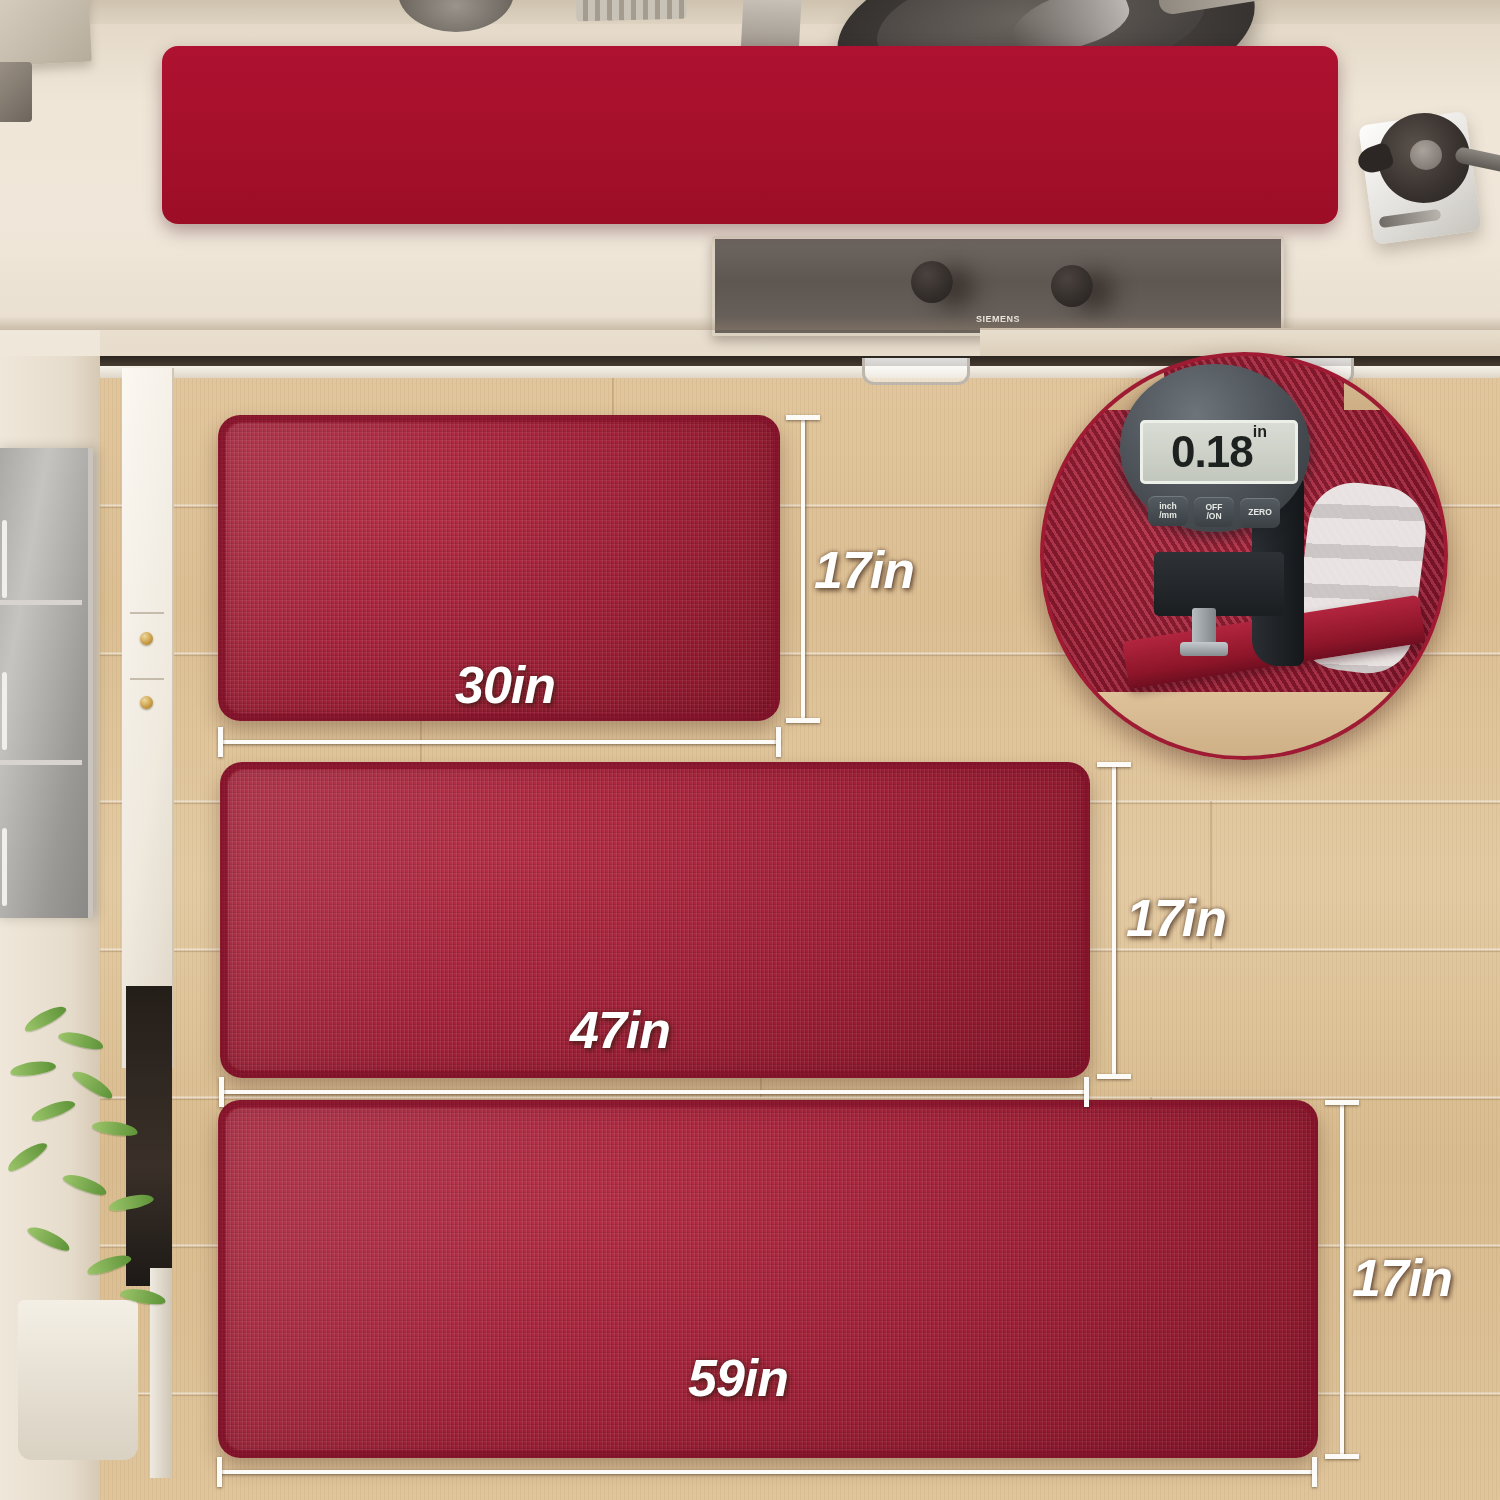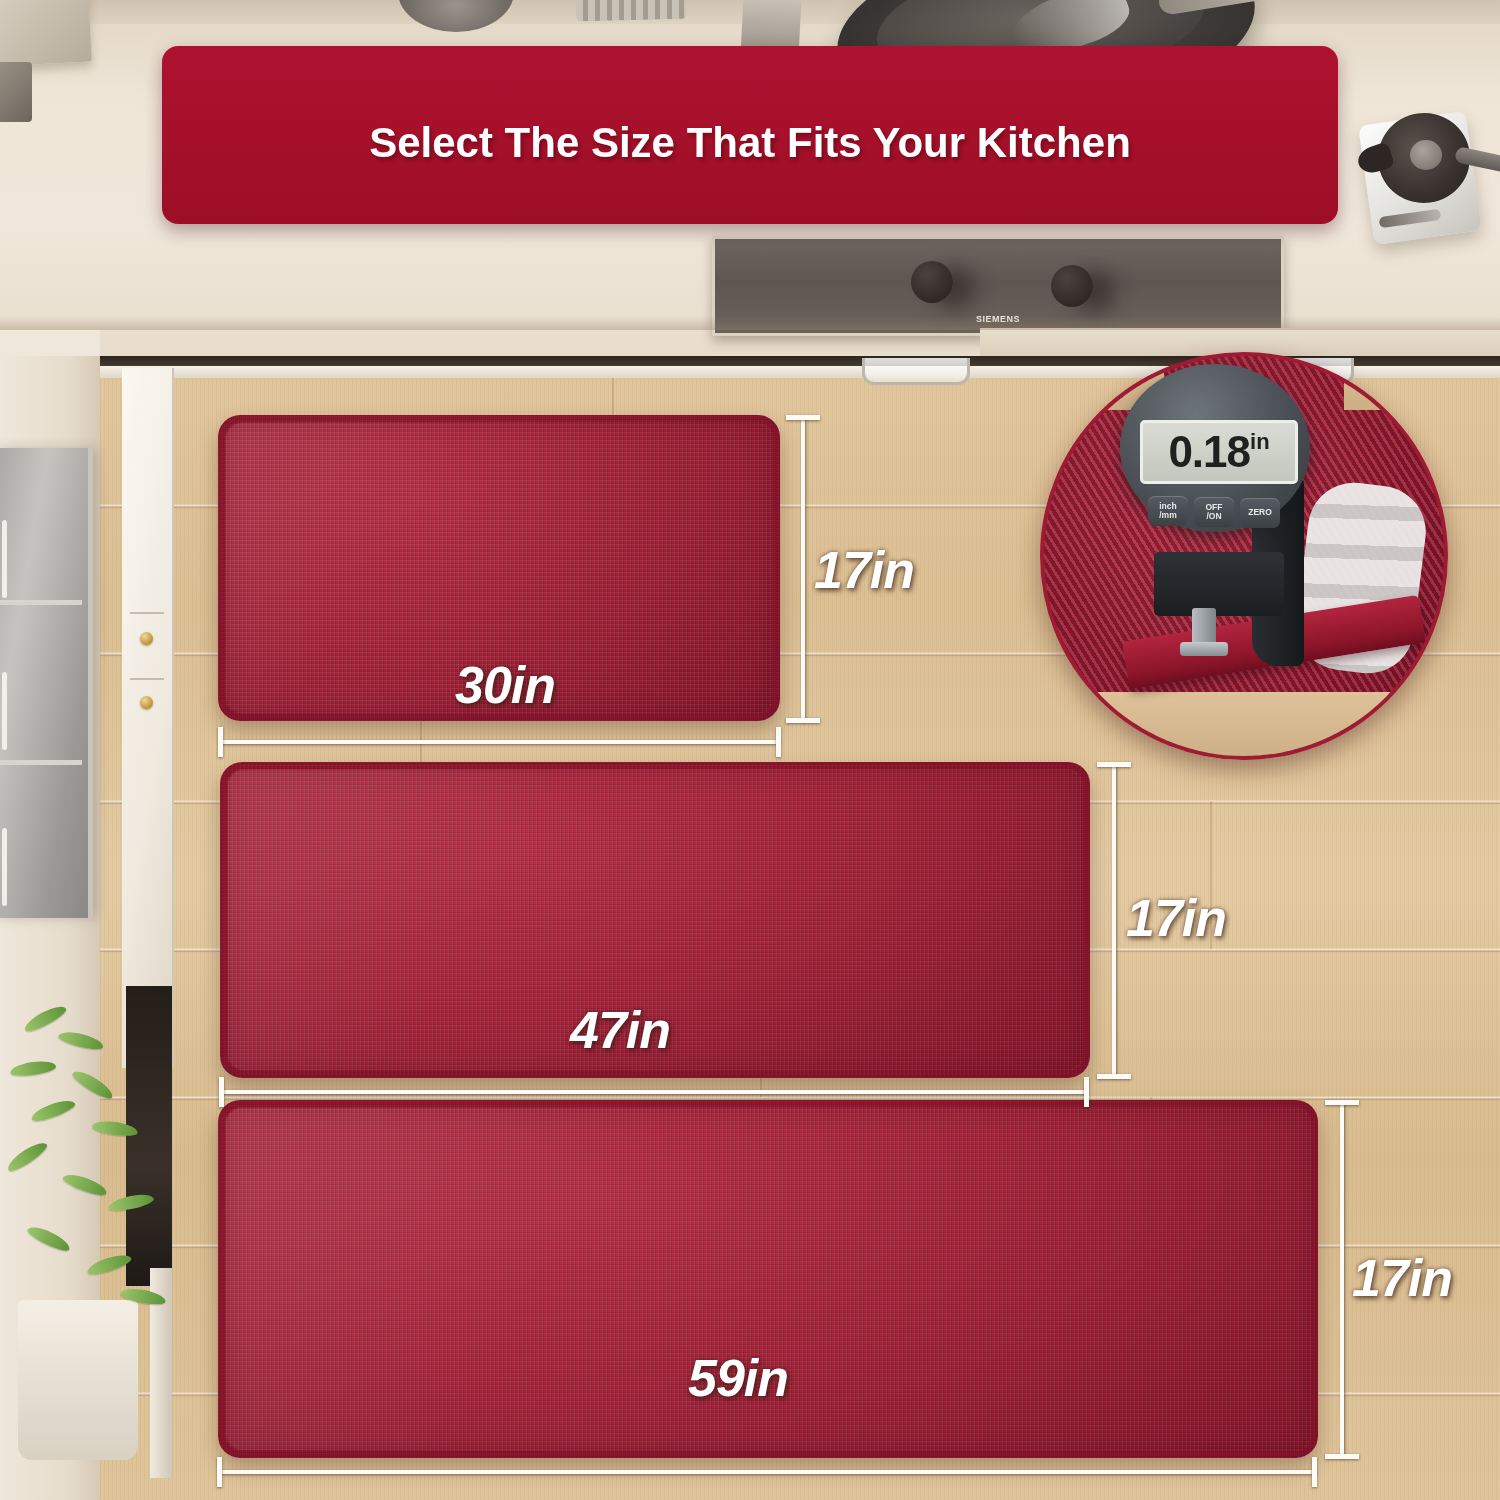--- a/index.html
+++ b/index.html
@@ -456,24 +456,24 @@
   }
   #gauge-value {
     color: #1D211F;
     font-size: 44px;
     font-weight: 700;
     line-height: 1;
     letter-spacing: -1px;
   }
   #gauge-unit {
     color: #1D211F;
-    font-size: 22px;
+    font-size: 16px;
     font-weight: 700;
     align-self: flex-start;
-    margin-top: 6px;
+    margin-top: 0;
   }
   .gauge-btn {
     position: absolute;
     width: 40px; height: 30px;
     border-radius: 7px;
     background: linear-gradient(180deg,#565D62,#3A4044);
     color: #E6E9E4;
     font-size: 8.5px;
     font-weight: 700;
     display: flex;
@@ -674,16 +674,15 @@
       <span>ZERO</span>
       <span></span>
     </div>
 
     <div class="gauge-body"></div>
     <div class="gauge-anvil"></div>
     <div class="gauge-anvil-foot"></div>
   </div>
 
   <div id="banner">
-    <div id="banner-subtitle">Select The Size That Fits Your Kitchen</div>
   </div>
 
 </div>
 
 </body></html>

